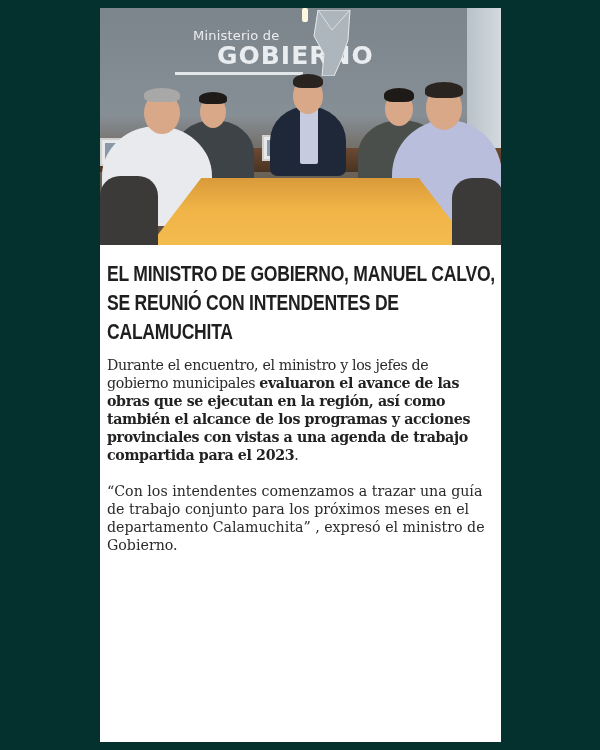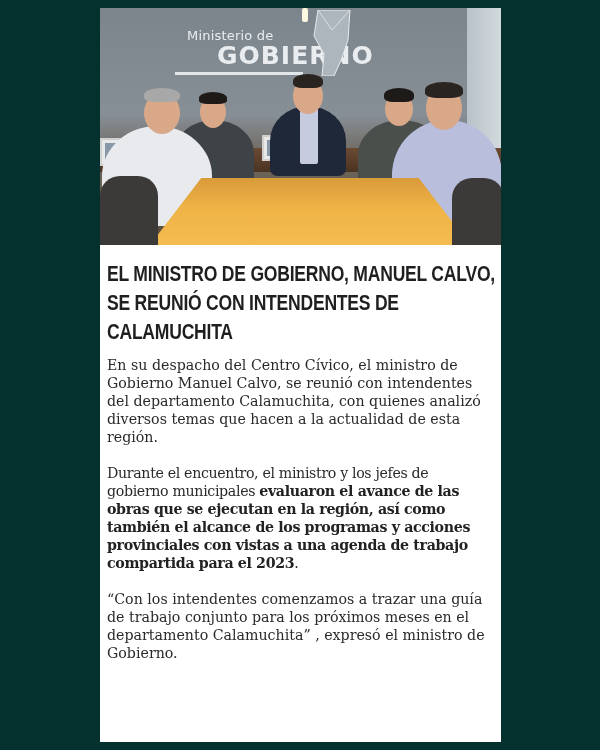--- a/index.html
+++ b/index.html
@@ -13,21 +13,21 @@
       position: absolute; left: 100px; top: 8px;
       width: 401px; height: 734px;
       background: #ffffff;
       overflow: hidden;
     }
     .photo {
       position: relative; width: 401px; height: 237px; overflow: hidden;
       background: linear-gradient(180deg, #7d858c 0%, #878f96 45%, #6f6860 62%, #5a4a3a 100%);
     }
     .wall-right { position: absolute; right: 0; top: 0; width: 34px; height: 237px; background: linear-gradient(90deg,#b9c2c9,#d3dade); }
-    .logo-top { position: absolute; left: 87px; top: 20px; color: #e9edf0; font-family: "DejaVu Sans", sans-serif; font-size: 13px; letter-spacing: 0.2px; }
+    .logo-top { position: absolute; left: 93px; top: 20px; color: #e9edf0; font-family: "DejaVu Sans", sans-serif; font-size: 13px; letter-spacing: 0.2px; }
     .logo-main { position: absolute; left: 74px; top: 33px; color: #e9edf0; font-family: "DejaVu Sans", sans-serif; font-weight: bold; font-size: 25px; letter-spacing: 1px; margin-left: 43px; }
     .logo-bar { position: absolute; left: 75px; top: 64px; width: 128px; height: 3px; background: #e2e7ea; }
     .map-shape { position: absolute; left: 212px; top: 2px; width: 40px; height: 66px; }
     .lamp { position: absolute; left: 202px; top: 0; width: 6px; height: 14px; background: #fff8e0; border-radius: 2px; }
     .cabinet { position: absolute; left: 0; top: 140px; width: 401px; height: 24px; background: linear-gradient(180deg,#6b4a32,#4a3322); }
     .frame { position: absolute; background: #e8e8e8; border: 2px solid #d0d0d0; }
     .frame::after { content: ""; position: absolute; inset: 3px; background: #8898a8; }
     .table {
       position: absolute; left: 40px; top: 170px; width: 340px; height: 80px;
       background: linear-gradient(180deg,#d99a3a 0%,#f0b447 40%,#f5be52 100%);
@@ -94,17 +94,16 @@
     <div class="hair" style="left:325px;top:74px;width:38px;height:16px;background:#2a2420;"></div>
 
     <div class="table"></div>
     <div class="chair" style="left:0;top:168px;width:58px;height:80px;"></div>
     <div class="chair" style="left:352px;top:170px;width:52px;height:80px;"></div>
   </div>
 
   <h1 class="title">EL MINISTRO DE GOBIERNO, MANUEL CALVO, SE REUNIÓ CON INTENDENTES DE CALAMUCHITA</h1>
 
   <div class="body">
-    <p>En su despacho del Centro Cívico, el ministro de Gobierno Manuel Calvo, se reunió con intendentes del departamento Calamuchita, con quienes analizó diversos temas que hacen a la actualidad de esta región.</p>
     <p class="tight"><span>Durante el encuentro, el ministro y los jefes de gobierno municipales </span><b>evaluaron el avance de las obras que se ejecutan en la región, así como también el alcance de los programas y acciones provinciales con vistas a una agenda de trabajo compartida para el 2023</b><span>.</span></p>
     <p>“Con los intendentes comenzamos a trazar una guía de trabajo conjunto para los próximos meses en el departamento Calamuchita” , expresó el ministro de Gobierno.</p>
   </div>
 </div>
 
 </body></html>

